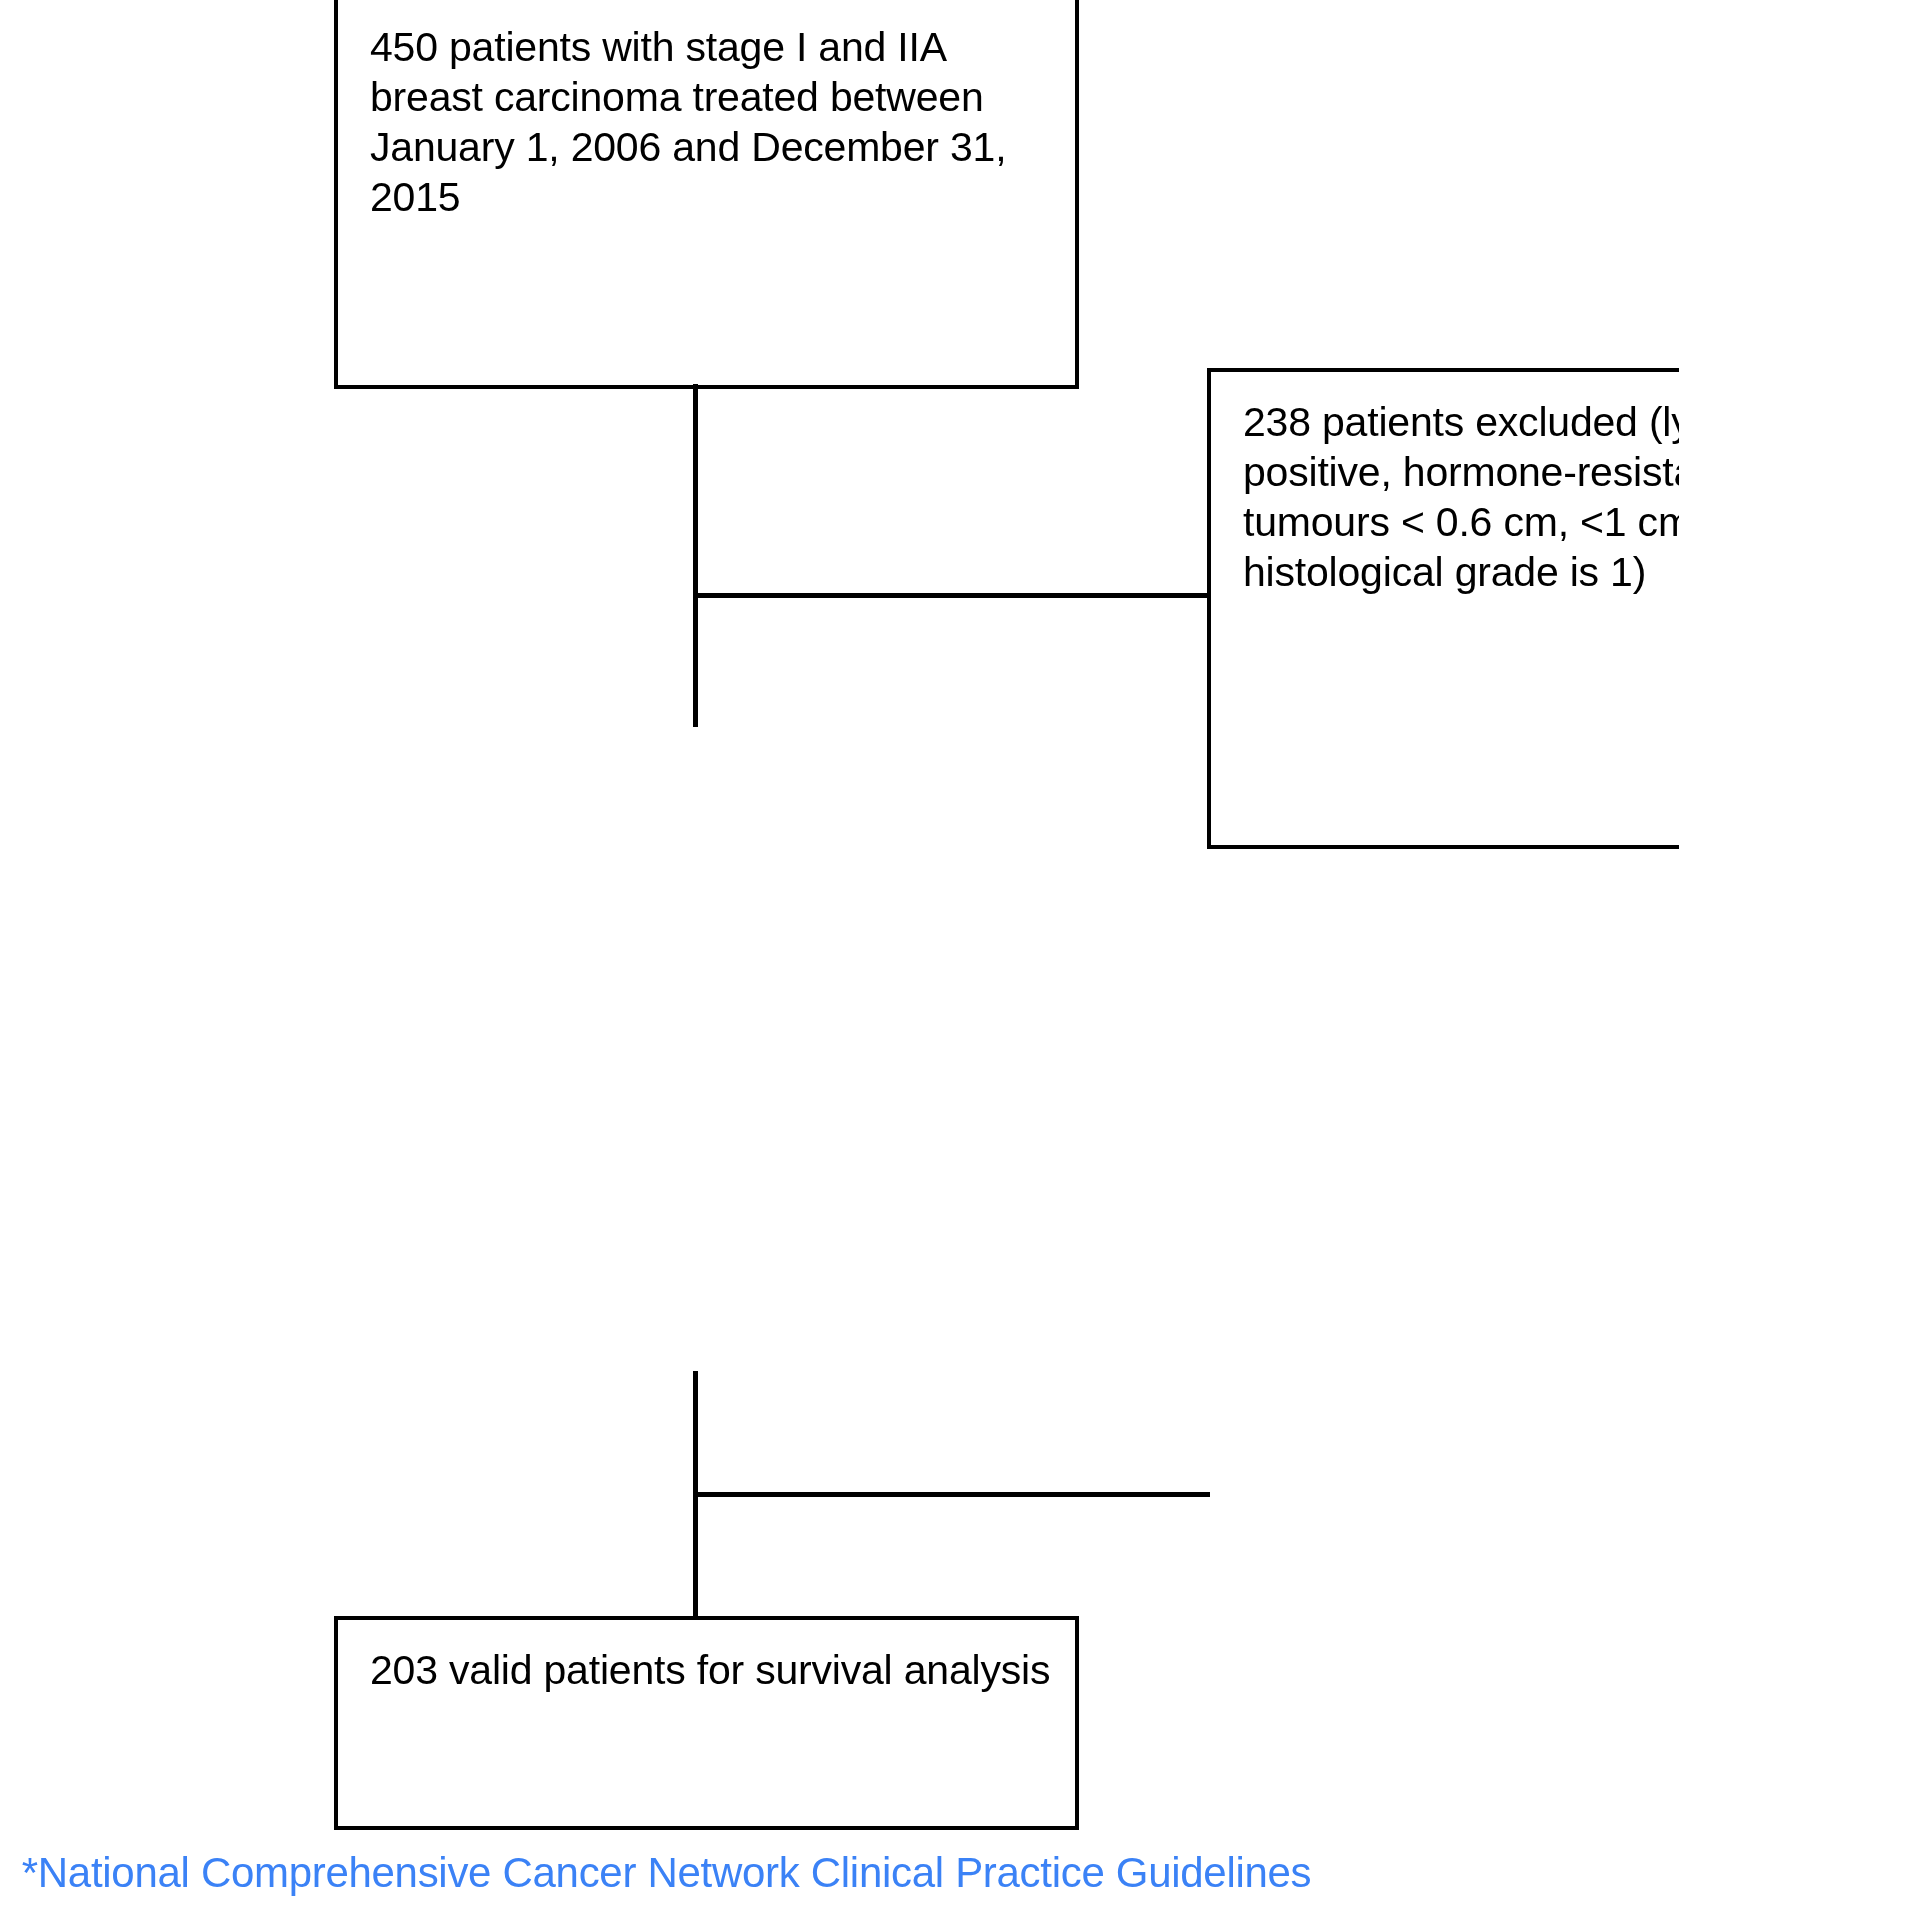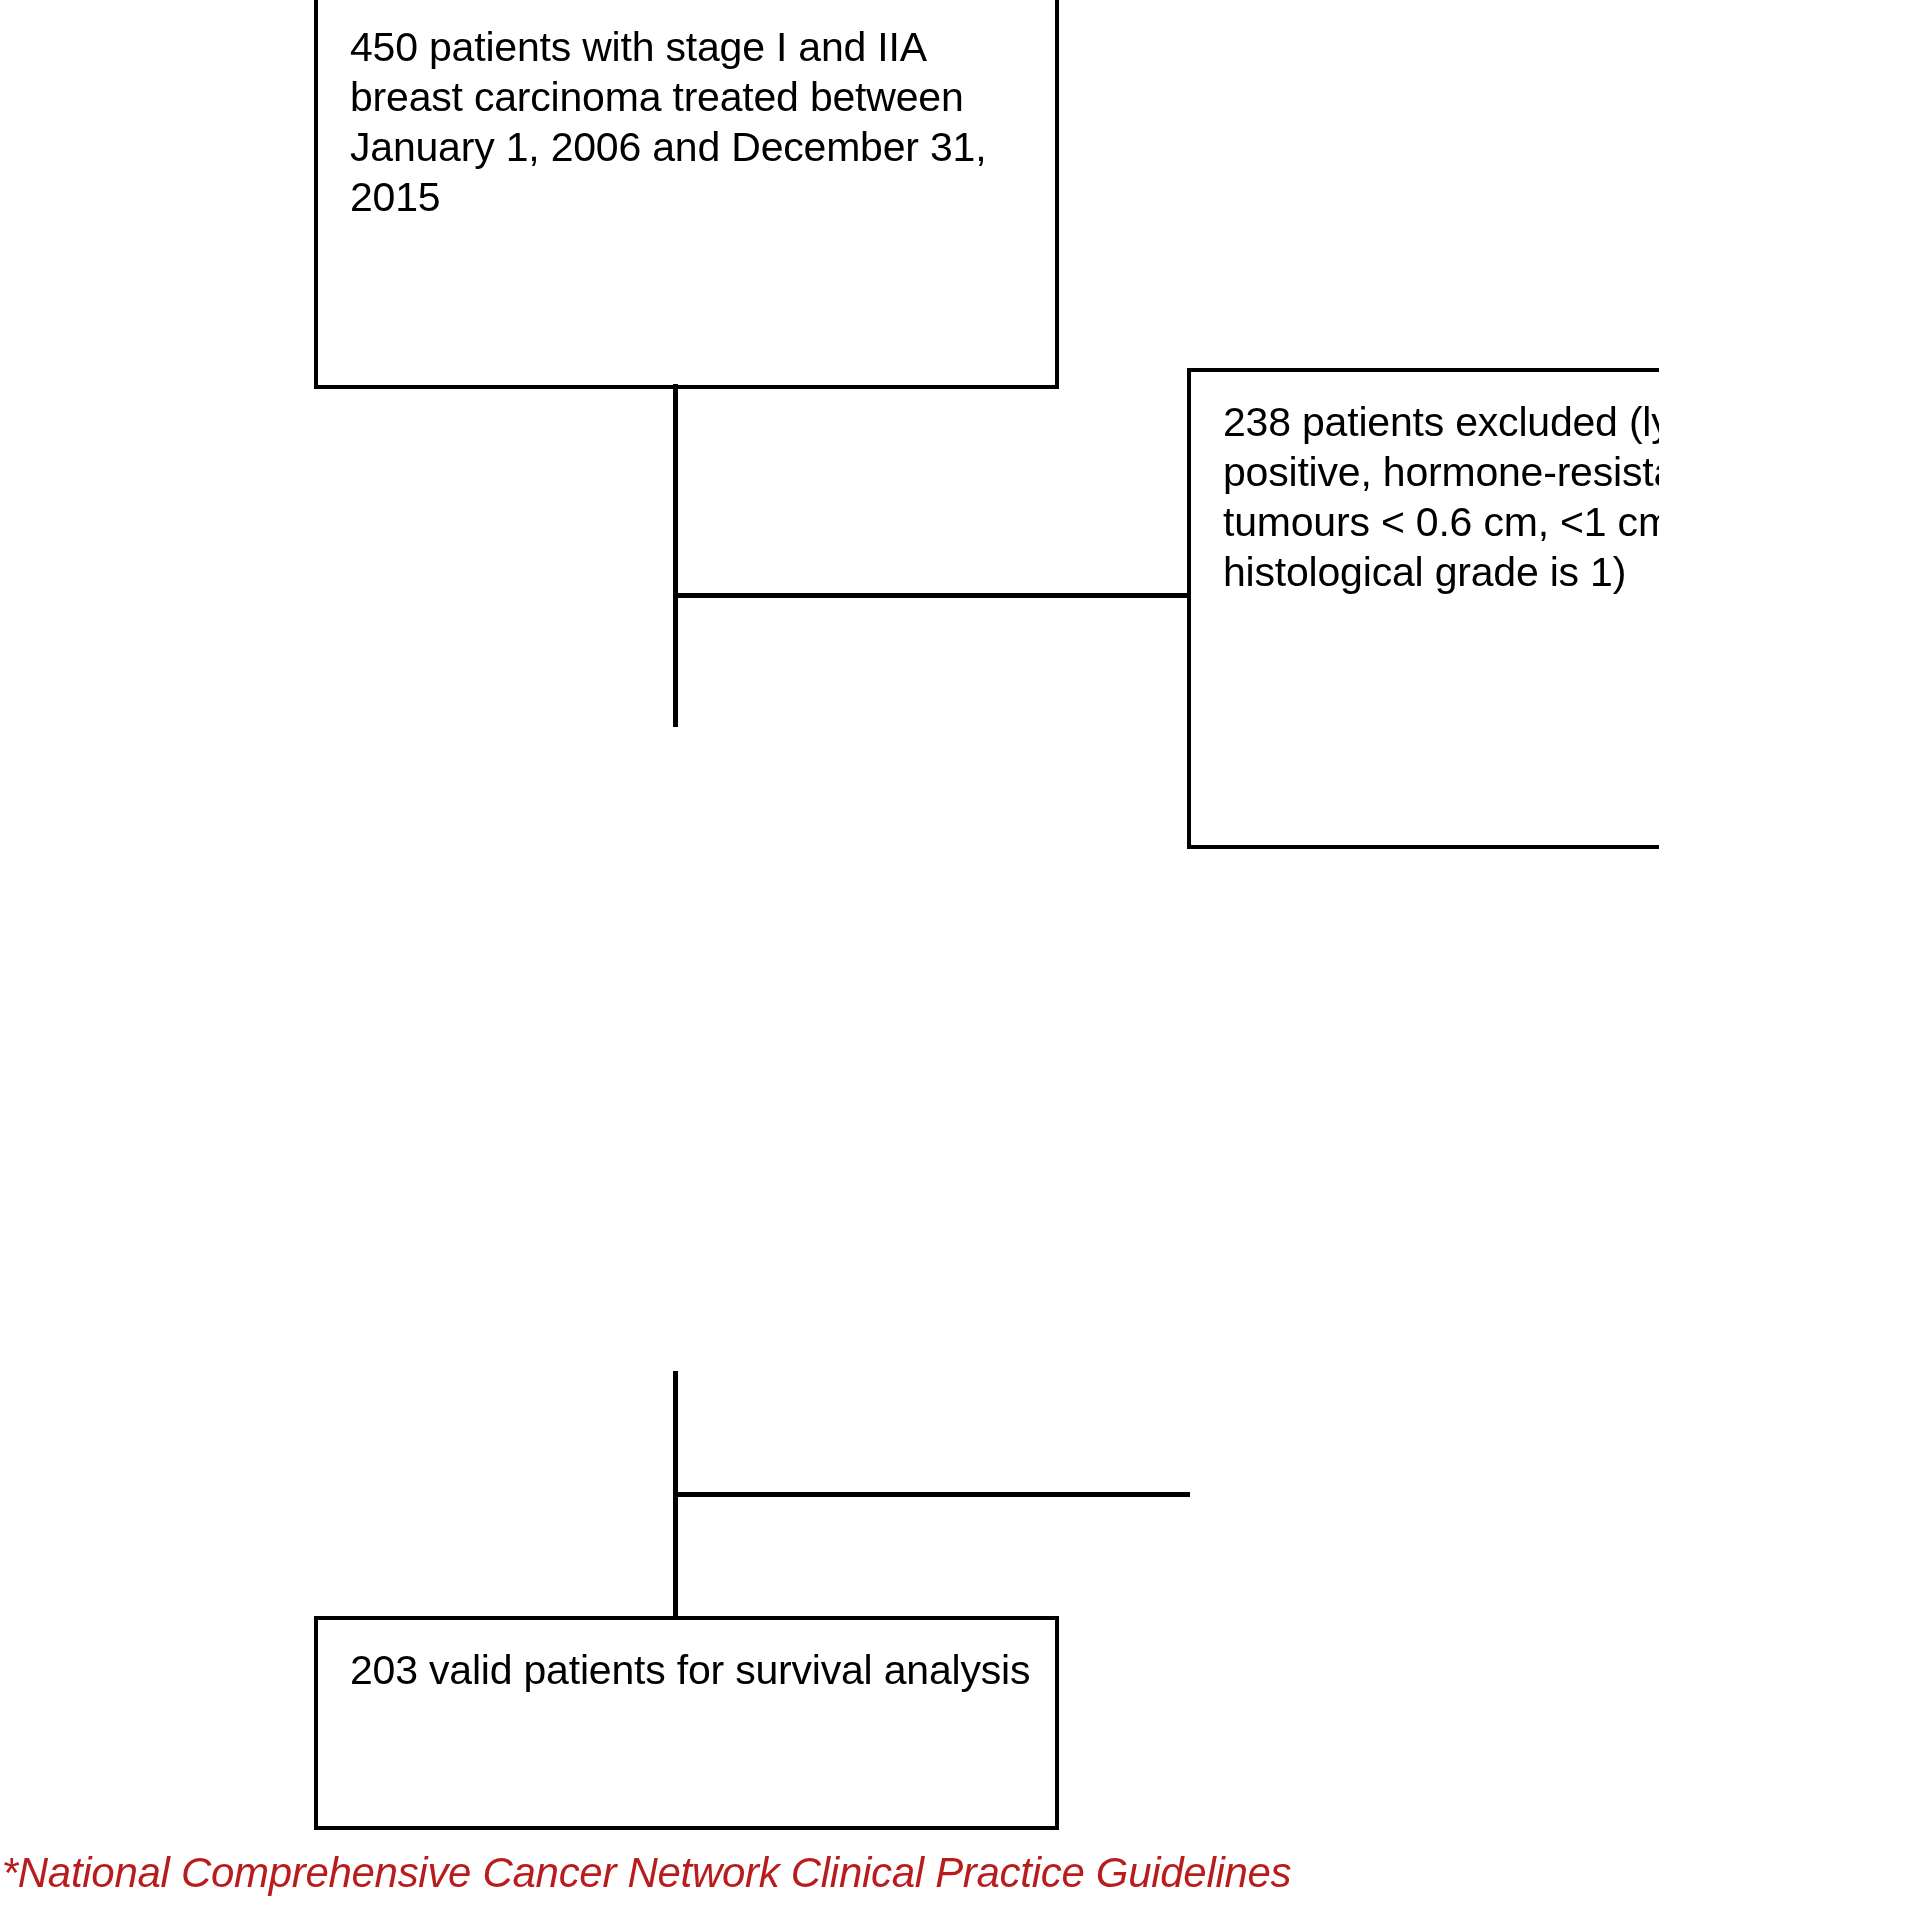--- a/index.html
+++ b/index.html
@@ -11,20 +11,21 @@
   body {
     font-family: "Liberation Sans", "DejaVu Sans", sans-serif;
     color: #000000;
   }
   #canvas {
     position: relative;
     width: 1659px;
     height: 1909px;
     background: #ffffff;
     overflow: hidden;
+    margin-left: 20px;
   }
   .node {
     position: absolute;
     box-sizing: border-box;
     border: 4.5px solid #000000;
     background: #ffffff;
   }
   .node-text {
     position: absolute;
     left: 32px;
@@ -46,23 +47,22 @@
   .connector.h {
     height: 5.3px;
   }
   .footnote {
     position: absolute;
     left: 1.8px;
     top: 1850px;
     font-size: 42px;
     line-height: 1.1;
     letter-spacing: -0.3px;
-    color: #b91c1c;
+    color: #3b82f6;
     white-space: nowrap;
-    font-style: italic;
   }
 
   
   #node-screened        { left: 314px;  top: -7.1px;    width: 745px;  height: 396px; }
   #node-excluded-1      { left: 1187px; top: 368px;   width: 738px;  height: 481px; padding-left: 48px; }
   #node-eligible        { left: 314px;  top: 724px;   width: 745px;  height: 652px; }
   #node-excluded-2      { left: 1187px; top: 1321px;  width: 738px;  height: 378px; }
   #node-final           { left: 314px;  top: 1616px;  width: 745px;  height: 214px; }
 
   

